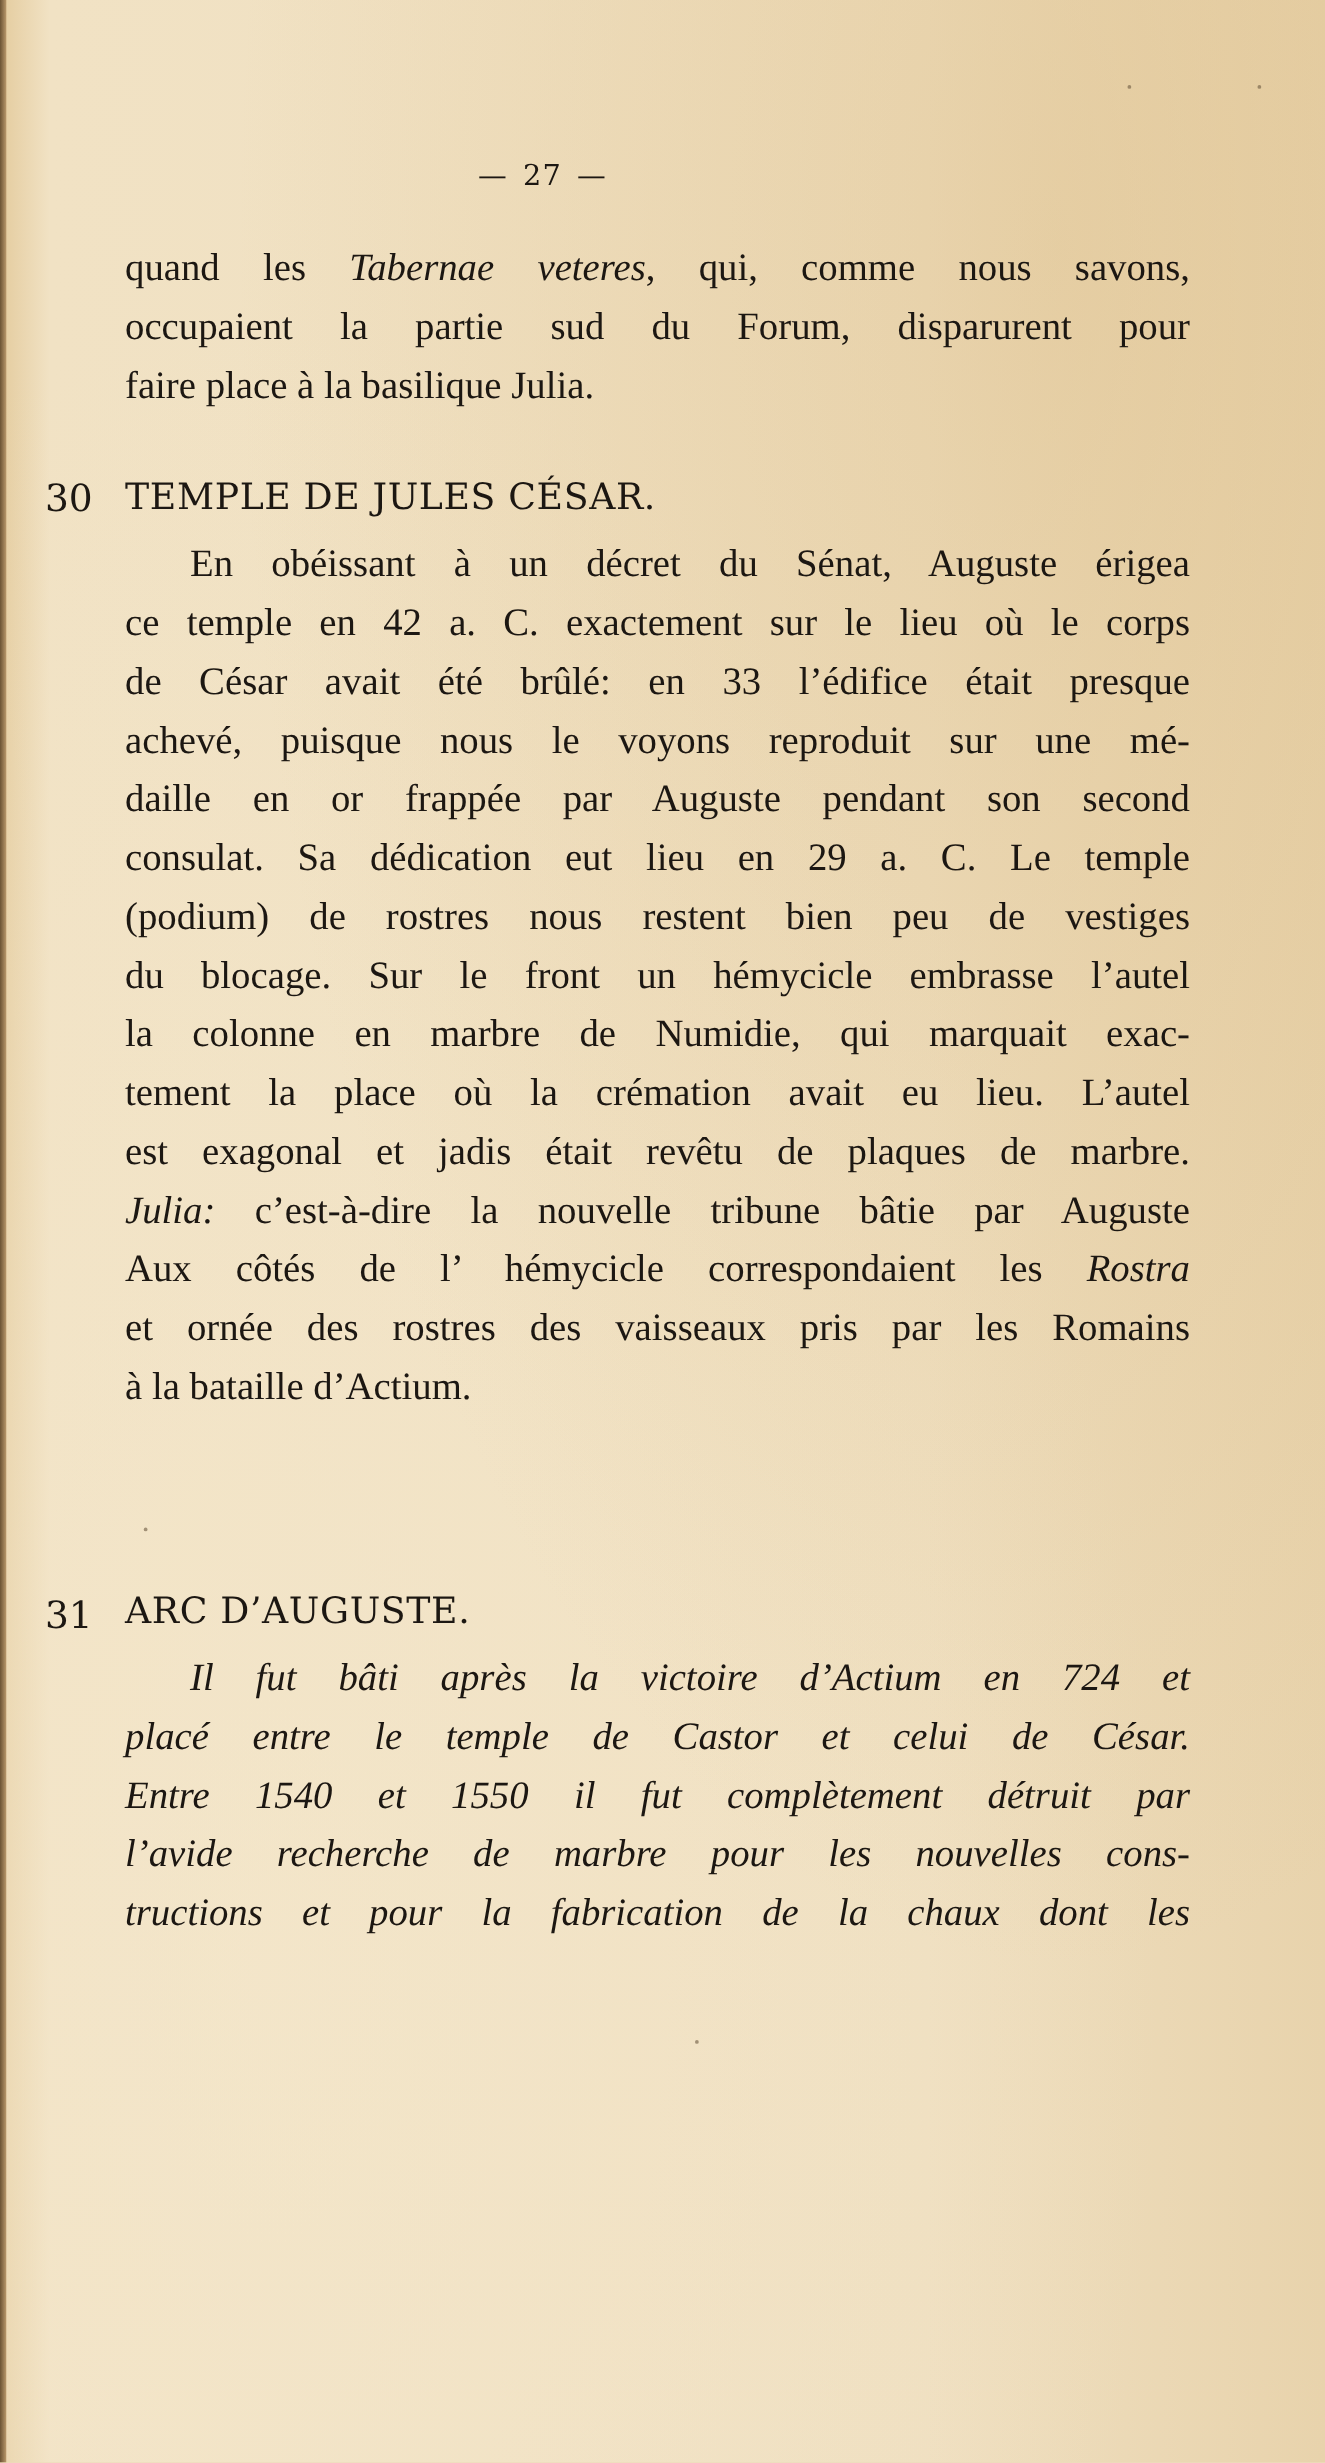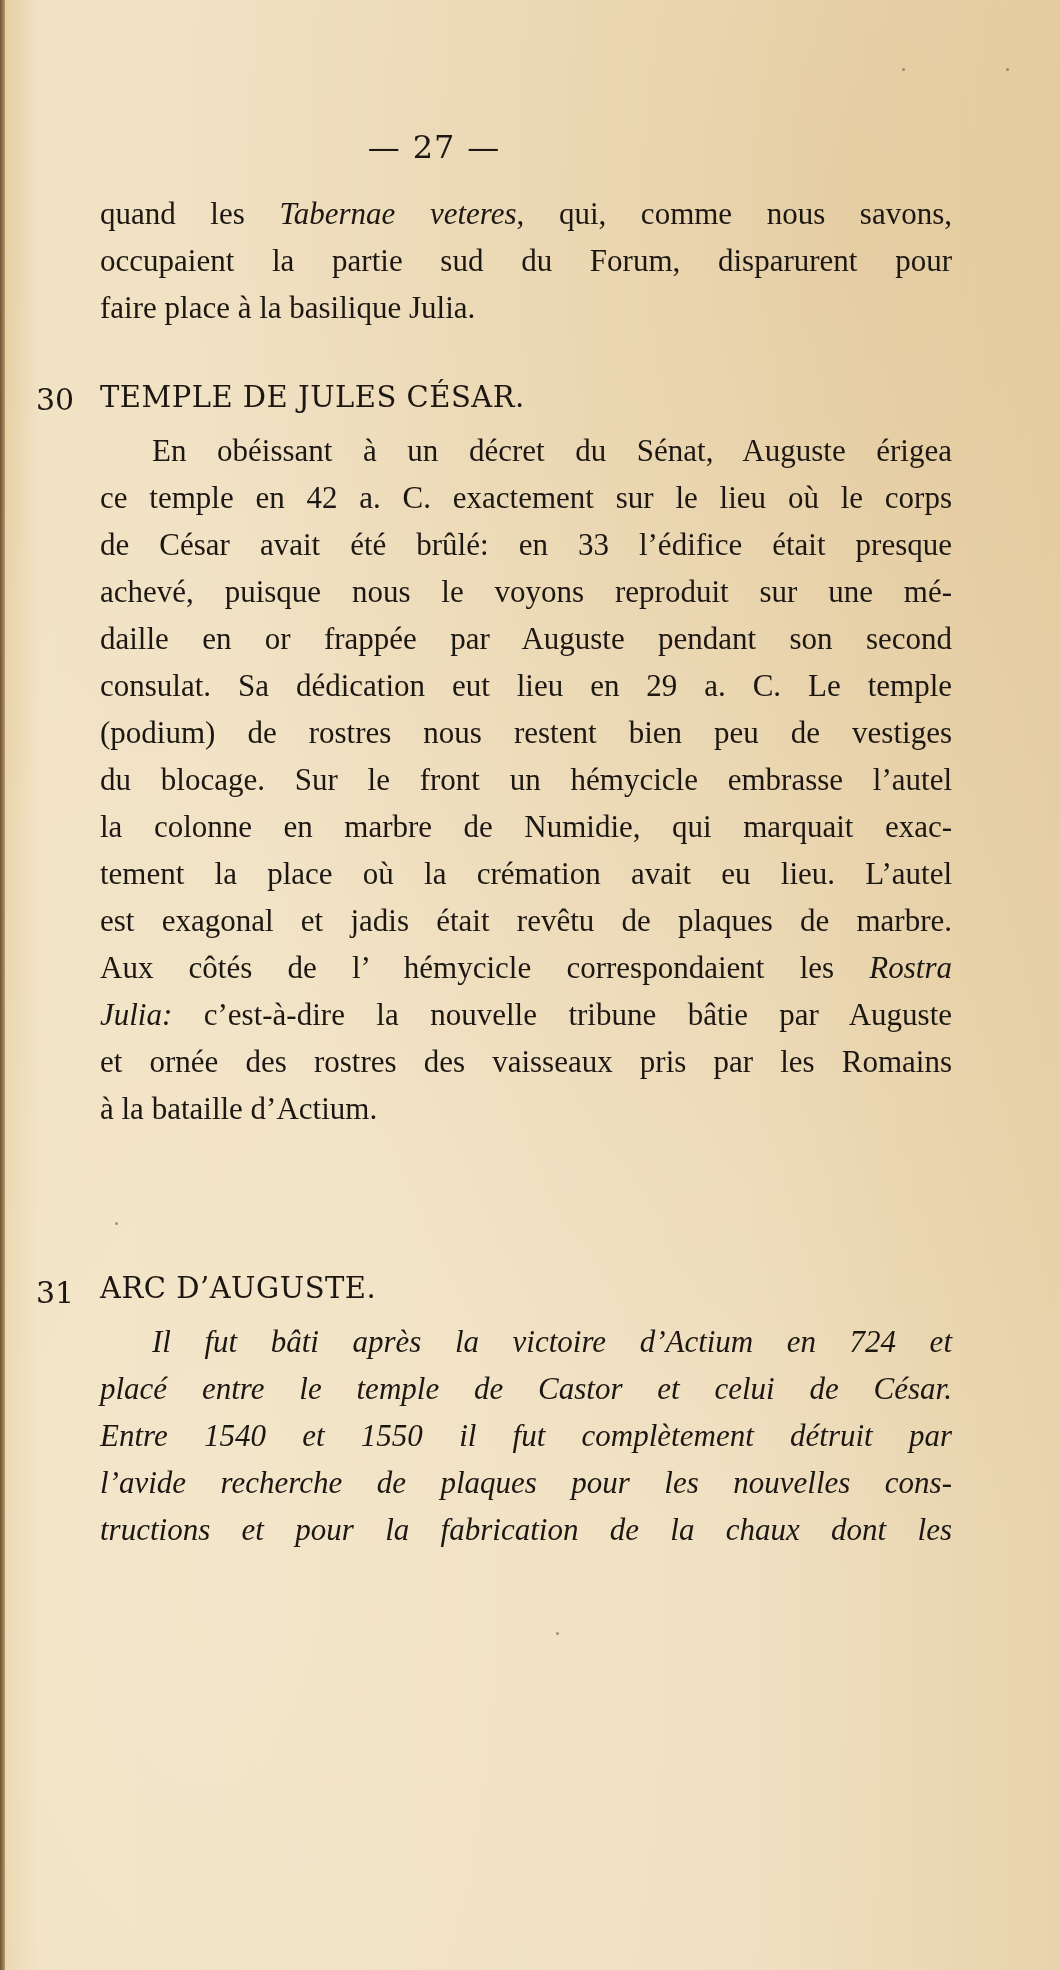--- a/index.html
+++ b/index.html
@@ -37,21 +37,21 @@
       font-size: 31px;
       line-height: 47px;
     }
     .folio {
       position: absolute;
       top: 128px;
       left: 0;
       width: 868px;
       text-align: center;
       font-family: "DejaVu Serif", serif;
-      font-size: 32px;
+      font-size: 23px;
       color: #1c1712;
       letter-spacing: 1px;
     }
     .folio .dash { margin: 0 12px; }
     .block {
       position: absolute;
       left: 100px;
       width: 852px;
       text-align: justify;
       text-align-last: auto;
@@ -115,34 +115,34 @@
     <span class="line">ce temple en 42 a. C. exactement sur le lieu où le corps</span>
     <span class="line">de César avait été brûlé: en 33 l’édifice était presque</span>
     <span class="line">achevé, puisque nous le voyons reproduit sur une mé-</span>
     <span class="line">daille en or frappée par Auguste pendant son second</span>
     <span class="line">consulat. Sa dédication eut lieu en 29 a. C. Le temple</span>
     <span class="line">(podium) de rostres nous restent bien peu de vestiges</span>
     <span class="line">du blocage. Sur le front un hémycicle embrasse l’autel</span>
     <span class="line">la colonne en marbre de Numidie, qui marquait exac-</span>
     <span class="line">tement la place où la crémation avait eu lieu. L’autel</span>
     <span class="line">est exagonal et jadis était revêtu de plaques de marbre.</span>
+    <span class="line"><span class="italic">Julia:</span><span> c’est-à-dire la nouvelle tribune bâtie par Auguste</span></span>
     <span class="line"><span>Aux côtés de l’ hémycicle correspondaient les </span><span class="italic">Rostra</span></span>
-    <span class="line"><span class="italic">Julia:</span><span> c’est-à-dire la nouvelle tribune bâtie par Auguste</span></span>
     <span class="line">et ornée des rostres des vaisseaux pris par les Romains</span>
     <span class="line last">à la bataille d’Actium.</span>
   </div>
 
   <div class="marg-num" style="top:1275px;">31</div>
   <div class="heading" style="top:1271px;text-align:center;">ARC D’AUGUSTE.</div>
 
   <div class="text block" style="top:1318px;font-style:italic;">
     <span class="line indent">Il fut bâti après la victoire d’Actium en 724 et</span>
     <span class="line">placé entre le temple de Castor et celui de César.</span>
     <span class="line">Entre 1540 et 1550 il fut complètement détruit par</span>
-    <span class="line">l’avide recherche de plaques pour les nouvelles cons-</span>
+    <span class="line">l’avide recherche de marbre pour les nouvelles cons-</span>
     <span class="line">tructions et pour la fabrication de la chaux dont les</span>
   </div>
 
   <div class="speck" style="left:902px; top:68px;"></div>
   <div class="speck" style="left:1006px; top:68px;"></div>
   <div class="speck" style="left:556px; top:1632px;"></div>
   <div class="speck" style="left:115px; top:1222px;"></div>
 </div>
 
 </body></html>

